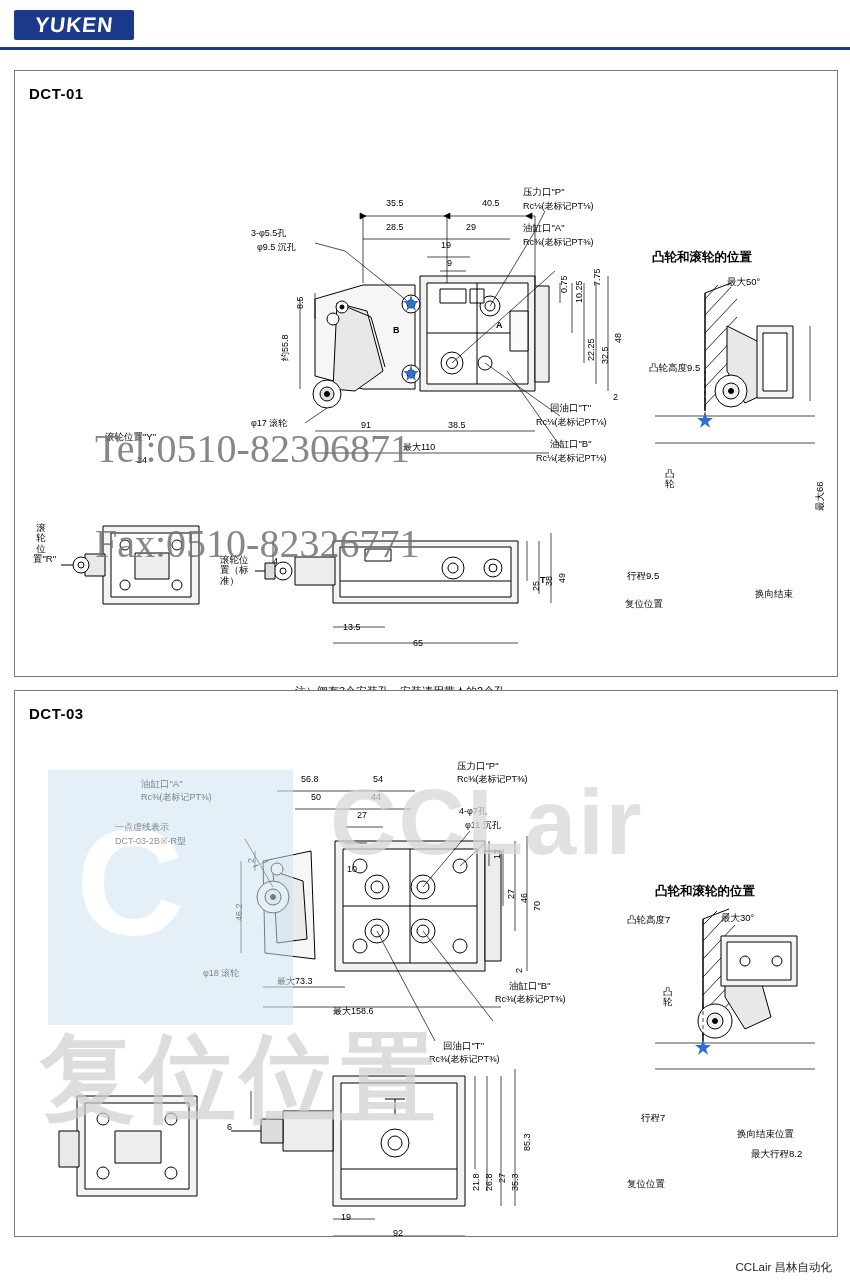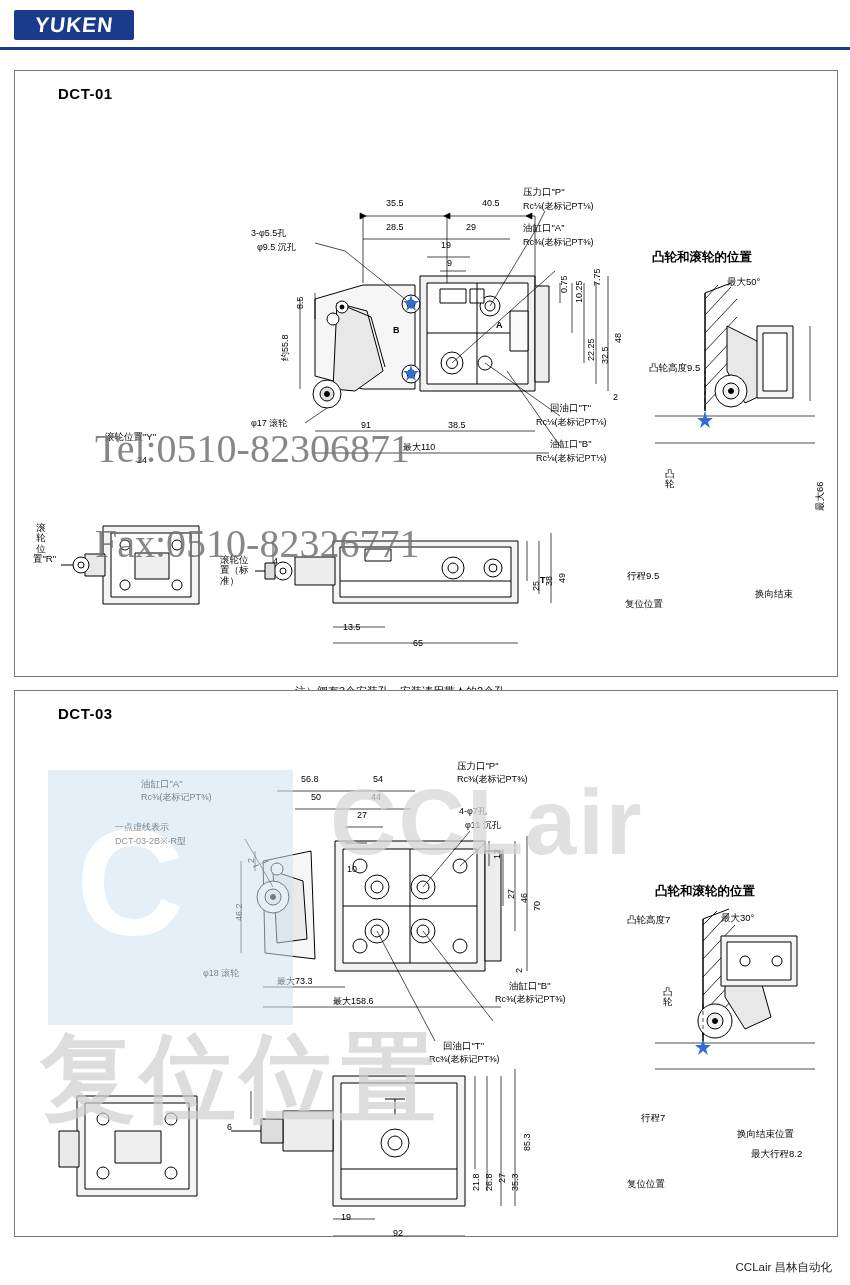--- a/index.html
+++ b/index.html
@@ -64,21 +64,20 @@
     width: 822px;
     height: 545px;
   }
   .panel-title {
     position: absolute;
     left: 14px;
     top: 14px;
     font-size: 15px;
     font-weight: bold;
     letter-spacing: 0.5px;
-    margin-left: 29px;
   }
 
   
   .dwg {
     position: absolute;
     left: 0;
     top: 0;
   }
   .lbl {
     position: absolute;
@@ -512,21 +511,21 @@
   <div class="lbl dim" style="left:342px; top:120px;">27</div>
   <div class="lbl dim" style="left:332px; top:138px;margin-top:36px;">10</div>
   <div class="lbl dim rot90" style="left:478px; top:168px;">12</div>
   <div class="lbl dim rot90" style="left:232px; top:172px;">2</div>
   <div class="lbl dim rot90" style="left:492px; top:208px;">27</div>
   <div class="lbl dim rot90" style="left:505px; top:212px;">46</div>
   <div class="lbl dim rot90" style="left:518px; top:220px;">70</div>
   <div class="lbl dim rot90" style="left:220px; top:230px;">46.2</div>
   <div class="lbl dim rot90" style="left:500px; top:282px;">2</div>
   <div class="lbl dim" style="left:262px; top:286px;">最大73.3</div>
-  <div class="lbl dim" style="left:318px; top:306px;">最大158.6</div>
+  <div class="lbl dim" style="left:318px; top:316px;">最大158.6</div>
   <div class="lbl dim" style="left:212px; top:432px;">6</div>
   <div class="lbl dim rot90" style="left:508px; top:460px;">85.3</div>
   <div class="lbl dim rot90" style="left:457px; top:500px;">21.8</div>
   <div class="lbl dim rot90" style="left:470px; top:500px;">26.8</div>
   <div class="lbl dim rot90" style="left:483px; top:492px;">27</div>
   <div class="lbl dim rot90" style="left:496px; top:500px;">35.3</div>
   <div class="lbl dim" style="left:326px; top:522px;">19</div>
   <div class="lbl dim" style="left:378px; top:538px;">92</div>
 
   <div class="section-head" style="left:640px; top:192px;">凸轮和滚轮的位置</div>

